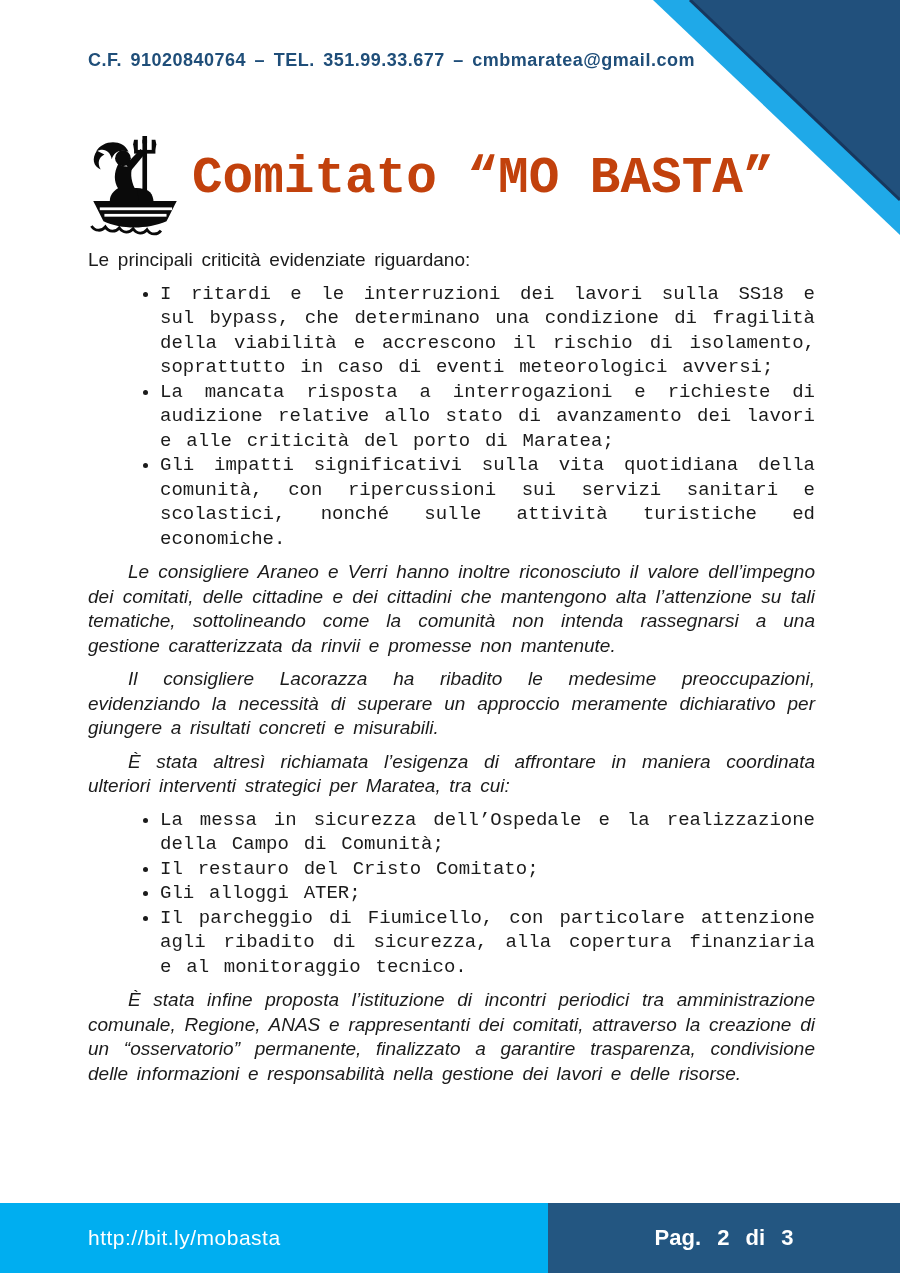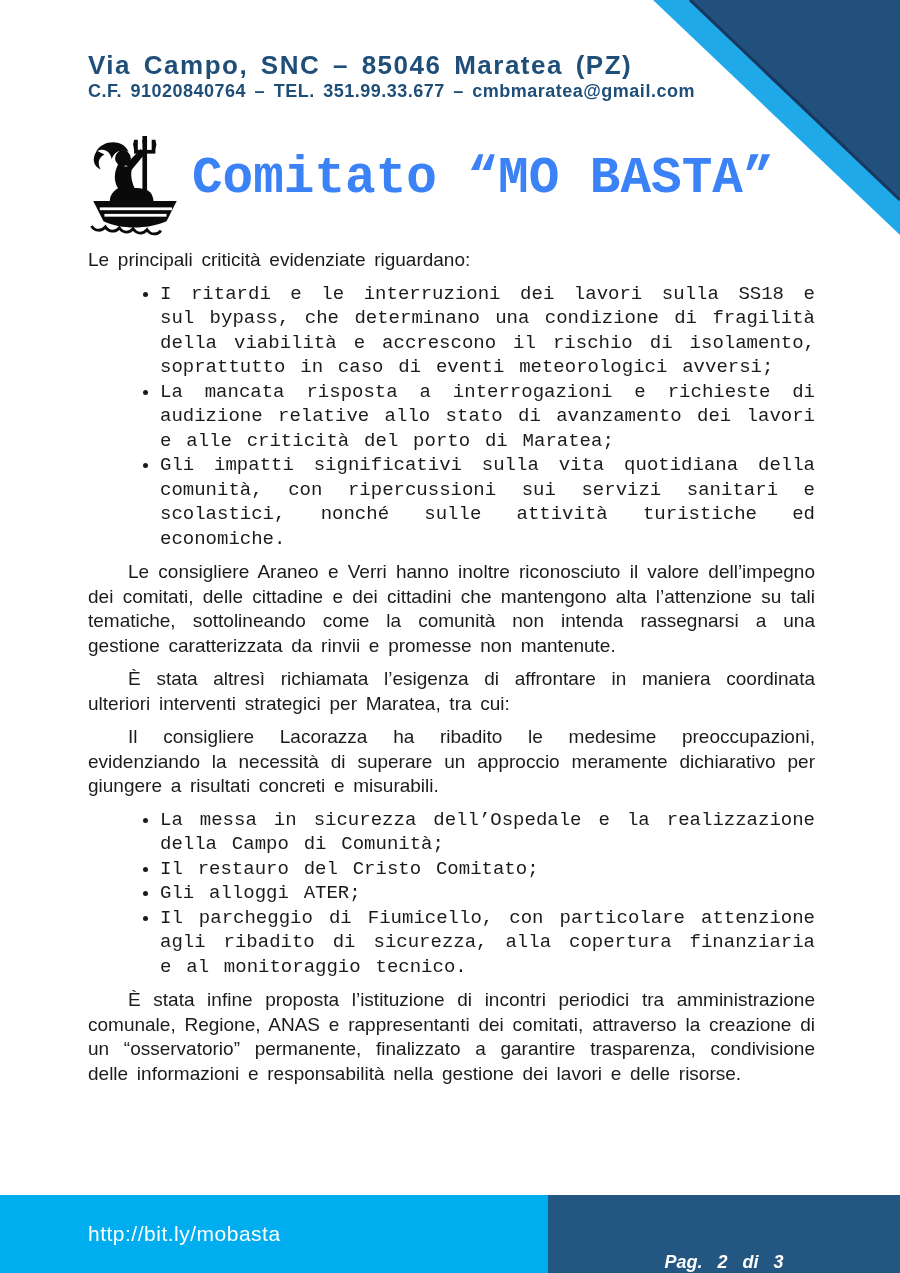--- a/index.html
+++ b/index.html
@@ -18,60 +18,59 @@
   }
   .contact-line {
     font-size:18px; font-weight:bold; letter-spacing:0.5px;
     color:var(--navy_text,#1F4E79); word-spacing:3px;
   }
 
   .brand { position:absolute; left:84px; top:136px; display:flex; align-items:center; }
   .brand .logo { width:102px; height:102px; flex:0 0 auto; }
   .brand .title {
     font-family:"Liberation Mono", monospace; font-weight:700;
-    font-size:51px; color:#3b82f6; white-space:nowrap; letter-spacing:0px;
+    font-size:51px; color:#c2410c; white-space:nowrap; letter-spacing:0px;
     margin-left:6px; margin-top:-18px;
   }
 
   .doc-body {
     position:absolute; left:88px; top:248px; width:727px;
     font-size:19px; line-height:24.5px; text-align:justify;
     word-spacing:0.18em;
   }
   .doc-body p.para { margin-bottom:9px; }
-  .doc-body p.indent { text-indent:40px; }
+  .doc-body p.indent { text-indent:40px;font-style:italic; }
   .doc-body ul.bullets { margin:0 0 9px 0; padding-left:72px; }
   .doc-body ul.bullets li { margin:0;font-family:Liberation Mono, monospace; }
 
   .footer {
-    position:absolute; left:0; right:0; bottom:0; height:78px;
+    position:absolute; left:0; right:0; bottom:0; height:70px;
     display:flex; color:#fff;
   }
   .footer .footer-left {
     width:548px; background:var(--footer_cyan,#00AEF0);
     display:flex; align-items:center; padding-left:88px;
   }
   .footer .footer-left .url { font-size:21px; letter-spacing:0.5px; color:#fff; text-decoration:none; }
   .footer .footer-right {
     flex:1; background:var(--footer_dark,#235681);
-    display:flex; align-items:flex-end; justify-content:center;
-    font-size:18px; font-weight:bold; word-spacing:10px;font-style:italic;
+    display:flex; align-items:center; justify-content:center;
+    font-size:22px; font-weight:bold; word-spacing:10px;
   }
 </style>
 </head>
 <body>
 
 <svg class="corner" viewBox="0 0 250 240" preserveAspectRatio="none">
   <polygon points="3,0 40,0 250,200 250,235" fill="#1FA9E8"></polygon>
   <polygon points="40,0 250,0 250,200" fill="#21507C"></polygon>
   <line x1="40" y1="0" x2="250" y2="200" stroke="#17375E" stroke-width="3"></line>
 </svg>
 
 <div class="letterhead">
-  <div class="address-line">Via Campo, SNC – 85046 Maratea (PZ)</div>
   <div class="contact-line">C.F. 91020840764 – TEL. 351.99.33.677 – cmbmaratea@gmail.com</div>
 </div>
 
 <div class="brand">
   <svg class="logo" viewBox="0 0 110 110">
     <g fill="#0a0a0a">
 
       <rect x="63" y="4" width="5" height="68"></rect>
       <rect x="54" y="15" width="23" height="4"></rect>
       <polygon points="54,4 58,4 58,15 54,15 53,9"></polygon>
@@ -102,22 +101,22 @@
 </div>
 
 <div class="doc-body">
     <p class="para">Le principali criticità evidenziate riguardano:</p>
     <ul class="bullets">
       <li>I ritardi e le interruzioni dei lavori sulla SS18 e sul bypass, che determinano una condizione di fragilità della viabilità e accrescono il rischio di isolamento, soprattutto in caso di eventi meteorologici avversi;</li>
       <li>La mancata risposta a interrogazioni e richieste di audizione relative allo stato di avanzamento dei lavori e alle criticità del porto di Maratea;</li>
       <li>Gli impatti significativi sulla vita quotidiana della comunità, con ripercussioni sui servizi sanitari e scolastici, nonché sulle attività turistiche ed economiche.</li>
     </ul>
     <p class="para indent">Le consigliere Araneo e Verri hanno inoltre riconosciuto il valore dell’impegno dei comitati, delle cittadine e dei cittadini che mantengono alta l’attenzione su tali tematiche, sottolineando come la comunità non intenda rassegnarsi a una gestione caratterizzata da rinvii e promesse non mantenute.</p>
+    <p class="para indent">Il consigliere Lacorazza ha ribadito le medesime preoccupazioni, evidenziando la necessità di superare un approccio meramente dichiarativo per giungere a risultati concreti e misurabili.</p>
     <p class="para indent">È stata altresì richiamata l’esigenza di affrontare in maniera coordinata ulteriori interventi strategici per Maratea, tra cui:</p>
-    <p class="para indent">Il consigliere Lacorazza ha ribadito le medesime preoccupazioni, evidenziando la necessità di superare un approccio meramente dichiarativo per giungere a risultati concreti e misurabili.</p>
     <ul class="bullets">
       <li>La messa in sicurezza dell’Ospedale e la realizzazione della Campo di Comunità;</li>
       <li>Il restauro del Cristo Comitato;</li>
       <li>Gli alloggi ATER;</li>
       <li>Il parcheggio di Fiumicello, con particolare attenzione agli ribadito di sicurezza, alla copertura finanziaria e al monitoraggio tecnico.</li>
     </ul>
     <p class="para indent">È stata infine proposta l’istituzione di incontri periodici tra amministrazione comunale, Regione, ANAS e rappresentanti dei comitati, attraverso la creazione di un “osservatorio” permanente, finalizzato a garantire trasparenza, condivisione delle informazioni e responsabilità nella gestione dei lavori e delle risorse.</p>
   </div>
 
 <div class="footer">

